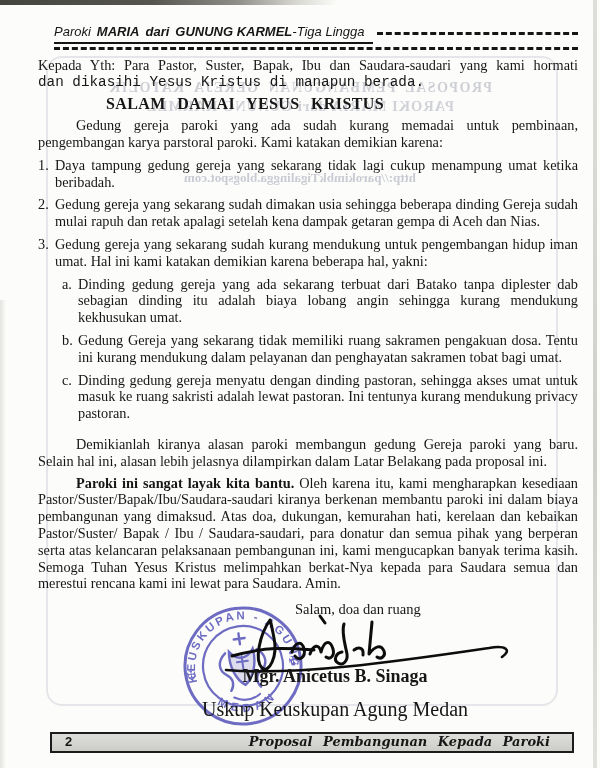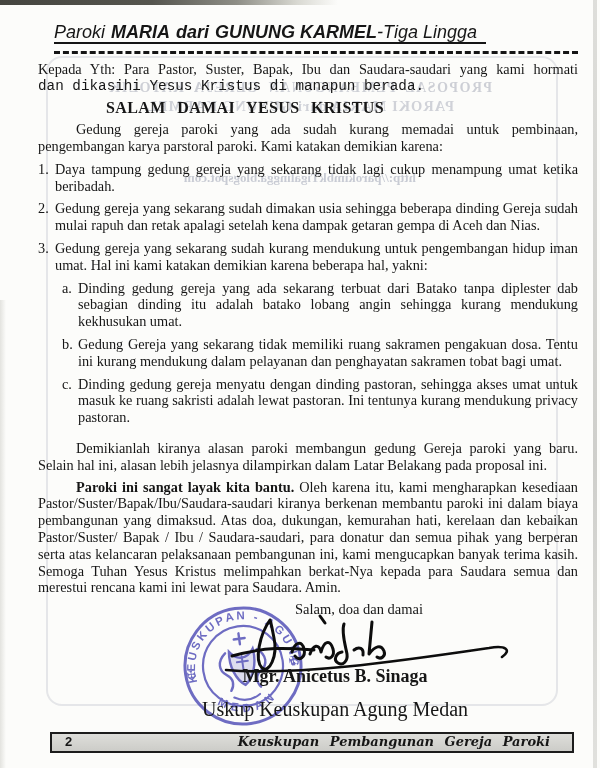--- a/index.html
+++ b/index.html
@@ -25,22 +25,22 @@
     border:2px solid rgba(120,126,148,.17); border-radius:16px; }
   .ghost-line { position:absolute; left:0; width:600px; text-align:center;
     transform:scaleX(-1); font-weight:bold; font-family:"Liberation Serif",serif; }
   .ghost-1 { top:80px;  font-size:14px;  letter-spacing:1.5px; word-spacing:4px; color:rgba(106,112,138,.32); }
   .ghost-2 { top:98px;  font-size:14.5px; letter-spacing:1px;  color:rgba(106,112,138,.30); }
   .ghost-3 { top:170px; font-size:13px;  color:rgba(100,108,138,.34); }
 
   
   .content { position:relative; z-index:2; padding:24px 22px 0 38px; }
 
-  .masthead { display:flex; align-items:flex-start; margin-left:16px;
-    font-family:"Liberation Sans",sans-serif; font-style:italic; font-size:18px;flex-direction:column; }
+  .masthead { display:flex; align-items:center; margin-left:16px;
+    font-family:"Liberation Sans",sans-serif; font-style:italic; font-size:13px; }
   .mh-text { border-bottom:2px solid #151515; padding:0 3px 1px 0; white-space:nowrap; }
   .mh-text span { margin-right:6px; }
   .mh-text .b { font-weight:bold; }
   .mh-text .tight { margin-right:0; }
   .mh-dash { flex:1; border-bottom:3px dashed #151515; margin:0 0 1px 4px; height:1px; }
   .dash-row { border-bottom:3.5px dashed #151515; height:6px; margin-left:16px; }
 
   .recipient { margin-top:7px; }
   .recipient .l1 { text-align:justify; text-align-last:justify; }
   .recipient .l2 { text-align:left; padding-right:34px;font-family:Liberation Mono, monospace; }
@@ -111,21 +111,21 @@
     <span class="lbl">2.</span>
     <span>Gedung gereja yang  sekarang sudah dimakan  usia sehingga beberapa dinding Gereja sudah mulai  rapuh dan retak apalagi setelah kena dampak getaran gempa di Aceh dan Nias.</span>
   </div>
   <div class="li">
     <span class="lbl">3.</span>
     <span>Gedung  gereja yang sekarang sudah kurang mendukung untuk pengembangan hidup iman umat. Hal ini kami katakan demikian karena beberapa hal, yakni:</span>
   </div>
 
   <div class="li sub">
     <span class="lbl">a.</span>
-    <span>Dinding gedung gereja yang ada sekarang terbuat dari Batako tanpa diplester dab sebagian dinding itu adalah batako lobang angin sehingga kurang mendukung kekhusukan umat.</span>
+    <span>Dinding gedung gereja yang ada sekarang terbuat dari Batako tanpa diplester dab sebagian dinding itu adalah biaya lobang angin sehingga kurang mendukung kekhusukan umat.</span>
   </div>
   <div class="li sub">
     <span class="lbl">b.</span>
     <span>Gedung Gereja yang sekarang tidak memiliki ruang sakramen pengakuan dosa. Tentu ini kurang mendukung dalam pelayanan dan penghayatan sakramen tobat bagi umat.</span>
   </div>
   <div class="li sub">
     <span class="lbl">c.</span>
     <span>Dinding  gedung gereja menyatu dengan dinding pastoran, sehingga akses umat untuk masuk ke ruang sakristi adalah lewat pastoran. Ini tentunya kurang mendukung privacy pastoran.</span>
   </div>
 
@@ -153,21 +153,21 @@
         <path d="M67 30 v11 M61.5 35.5 h11"></path>
         <path d="M51 48 c-9 7 -9 17 -1 22 c6 4 6 11 2 16"></path>
         <path d="M83 48 c9 7 9 17 1 22 c-6 4 -6 11 -2 16"></path>
         <path d="M55 47 c7 10 17 10 24 0 c2 14 -3 29 -12 35 c-9 -6 -14 -21 -12 -35 z" fill="rgba(91,89,187,.22)"></path>
         <path d="M67 53 v13 M61.5 58.5 h11" stroke-width="2"></path>
         <path d="M54 93 q13 8 26 0" stroke-width="2"></path>
       </g>
     </g>
   </svg>
 
-  <div class="salam">Salam, doa dan damai</div>
+  <div class="salam">Salam, doa dan ruang</div>
 
   <svg class="autograph" width="300" height="82" viewBox="0 0 300 82">
     <g fill="none" stroke="#0d0d0d" stroke-width="3" stroke-linecap="round" stroke-linejoin="round">
       <path d="M96 10 l5 7"></path>
       <path d="M46 14 C36 28 30 54 38 62 C45 68 54 50 50 32 C48 22 47 16 46 14"></path>
       <path d="M8 50 C44 40 64 42 90 44"></path>
       <path d="M68 46 c3 -10 10 -12 12 -3 c2 8 -5 13 -9 7"></path>
       <path d="M86 48 c3 -9 9 -11 11 -2 m0 0 c3 -11 9 -13 12 -3 c2 7 -3 11 -7 8"></path>
       <path d="M118 46 c-6 1 -9 8 -4 11 c5 3 10 -2 9 -9 c-1 -6 -6 -22 -3 -30"></path>
       <path d="M130 44 c5 -4 10 -2 9 5"></path>
@@ -175,14 +175,14 @@
       <path d="M2 64 C70 70 170 56 265 42 C282 39 288 44 278 51" stroke-width="2.6"></path>
     </g>
   </svg>
 
   <div class="sig-name">Mgr. Anicetus B. Sinaga</div>
   <div class="sig-title">Uskup Keuskupan Agung Medan</div>
 </div>
 
 <div class="footer">
   <span class="page-num">2</span>
-  <span class="booklet">Keuskupan Pembangunan Gereja Paroki</span>
+  <span class="booklet">Proposal Pembangunan Kepada Paroki</span>
 </div>
 
 </body></html>

